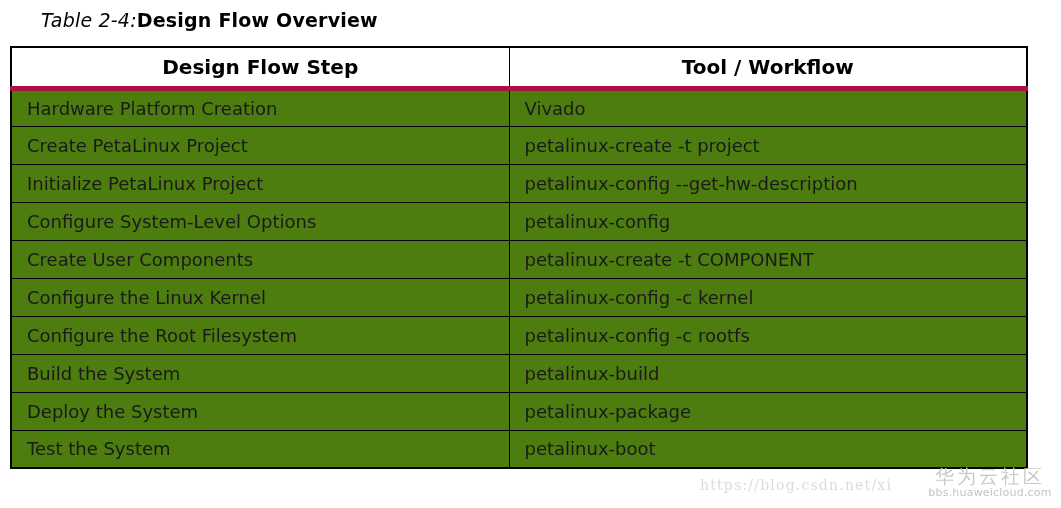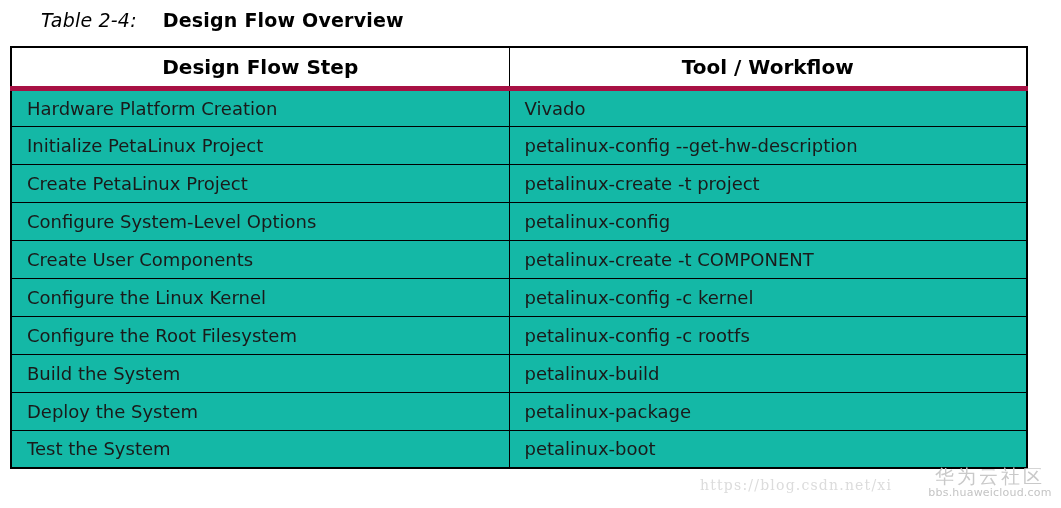--- a/index.html
+++ b/index.html
@@ -25,21 +25,20 @@
   }
   .caption-label {
     font-style: italic;
     font-size: 19px;
     letter-spacing: 0.2px;
     margin-left: 30px;
   }
   .caption-title {
     font-weight: bold;
     font-size: 19px;
-    margin-left: 26px;
     letter-spacing: 0.2px;
     text-align: center;
   }
 
   
   .table-wrap {
     position: absolute;
     left: 10px;
     top: 46px;
     width: 832px;
@@ -74,21 +73,21 @@
 
   
   tbody td {
     height: 38px;
     vertical-align: middle;
     font-size: 18px;
     color: #1a1a1a;
     border-bottom: 1px solid #000000;
     padding: 0 0 0 15px;
     box-sizing: border-box;
-    background: #14b8a6;
+    background: #4d7c0f;
     white-space: nowrap;
     overflow: hidden;
   }
   tbody td.col-left {
     border-left: 2px solid #000000;
     border-right: 1px solid #000000;
   }
   tbody td.col-right {
     border-left: 1px solid #000000;
     border-right: 2px solid #000000;
@@ -152,26 +151,26 @@
         <th class="col-left">Design Flow Step</th>
         <th class="col-right">Tool / Workflow</th>
       </tr>
     </thead>
     <tbody>
       <tr>
         <td class="col-left">Hardware Platform Creation</td>
         <td class="col-right">Vivado</td>
       </tr>
       <tr>
+        <td class="col-left">Create PetaLinux Project</td>
+        <td class="col-right">petalinux-create -t project</td>
+      </tr>
+      <tr>
         <td class="col-left">Initialize PetaLinux Project</td>
         <td class="col-right">petalinux-config --get-hw-description</td>
-      </tr>
-      <tr>
-        <td class="col-left">Create PetaLinux Project</td>
-        <td class="col-right">petalinux-create -t project</td>
       </tr>
       <tr>
         <td class="col-left">Configure System-Level Options</td>
         <td class="col-right">petalinux-config</td>
       </tr>
       <tr>
         <td class="col-left">Create User Components</td>
         <td class="col-right">petalinux-create -t COMPONENT</td>
       </tr>
       <tr>

